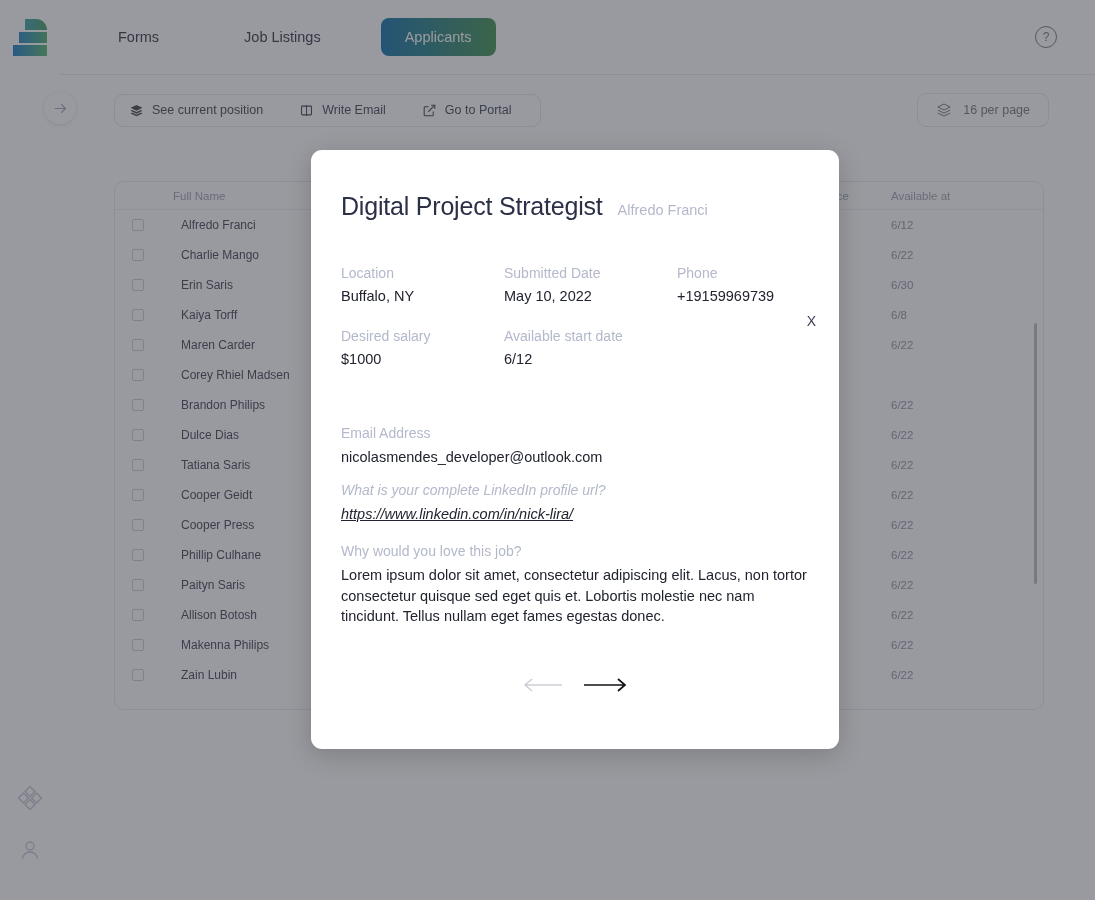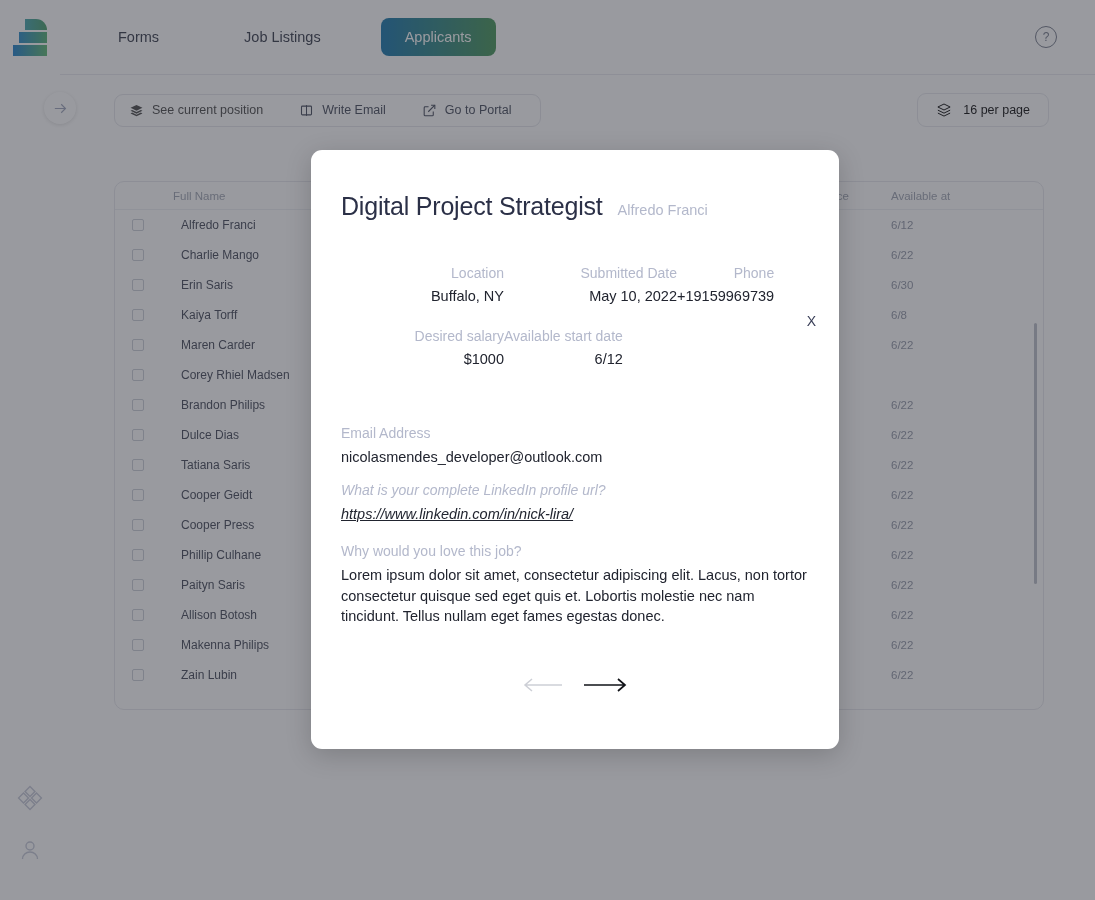--- a/index.html
+++ b/index.html
@@ -88,21 +88,21 @@
     font-size: 12.5px; color: #3c4253; padding: 0 14px 0 0;
     white-space: nowrap;
   }
   .action-item + .action-item { padding-left: 22px; }
   .action-item.muted { color: #404040; }
   .perpage {
     position: absolute; right: 46px; top: 50%; transform: translateY(-50%);
     display: flex; align-items: center; gap: 11px;
     border: 1px solid #e6e7ec; border-radius: 9px;
     height: 34px; padding: 0 18px;
-    font-size: 12.5px; color: #000000;
+    font-size: 12.5px; color: #737373;
   }
 
   
   .tablecard {
     position: absolute; left: 54px; top: 181px;
     width: 930px; height: 529px;
     border: 1px solid #e6e7ec; border-radius: 10px;
     overflow: hidden; background: #fff;
   }
   .thead {
@@ -149,21 +149,21 @@
   }
   .modal-close {
     position: absolute; right: 23px; top: 164px;
     font-size: 14px; color: #3a3f58; line-height: 1;
   }
   .modal-head { position: absolute; left: 30px; top: 42px; display: flex; align-items: baseline; }
   .modal-title { font-size: 25px; color: #2b3047; font-weight: 400; letter-spacing: -.2px; }
   .modal-sub { font-size: 14.5px; color: #b3b8cb; margin-left: 15px; }
 
   .grid-row { position: absolute; left: 30px; display: flex; }
-  .field { display: flex; flex-direction: column; text-align: right; }
+  .field { display: flex; flex-direction: column; }
   .field .lbl { font-size: 14px; color: #b3b8cb; margin-bottom: 7px; }
   .field .val { font-size: 14.5px; color: #21242f; }
 
   .qa { position: absolute; left: 30px; }
   .qa .q { font-size: 14px; color: #b3b8cb; margin-bottom: 6px; }
   .qa .a { font-size: 14.5px; color: #21242f; line-height: 1.42; }
   .qa .a.link { text-decoration: underline; color: #21242f; }
 
   .modal-nav {
     position: absolute; left: 0; right: 0; top: 528px;

